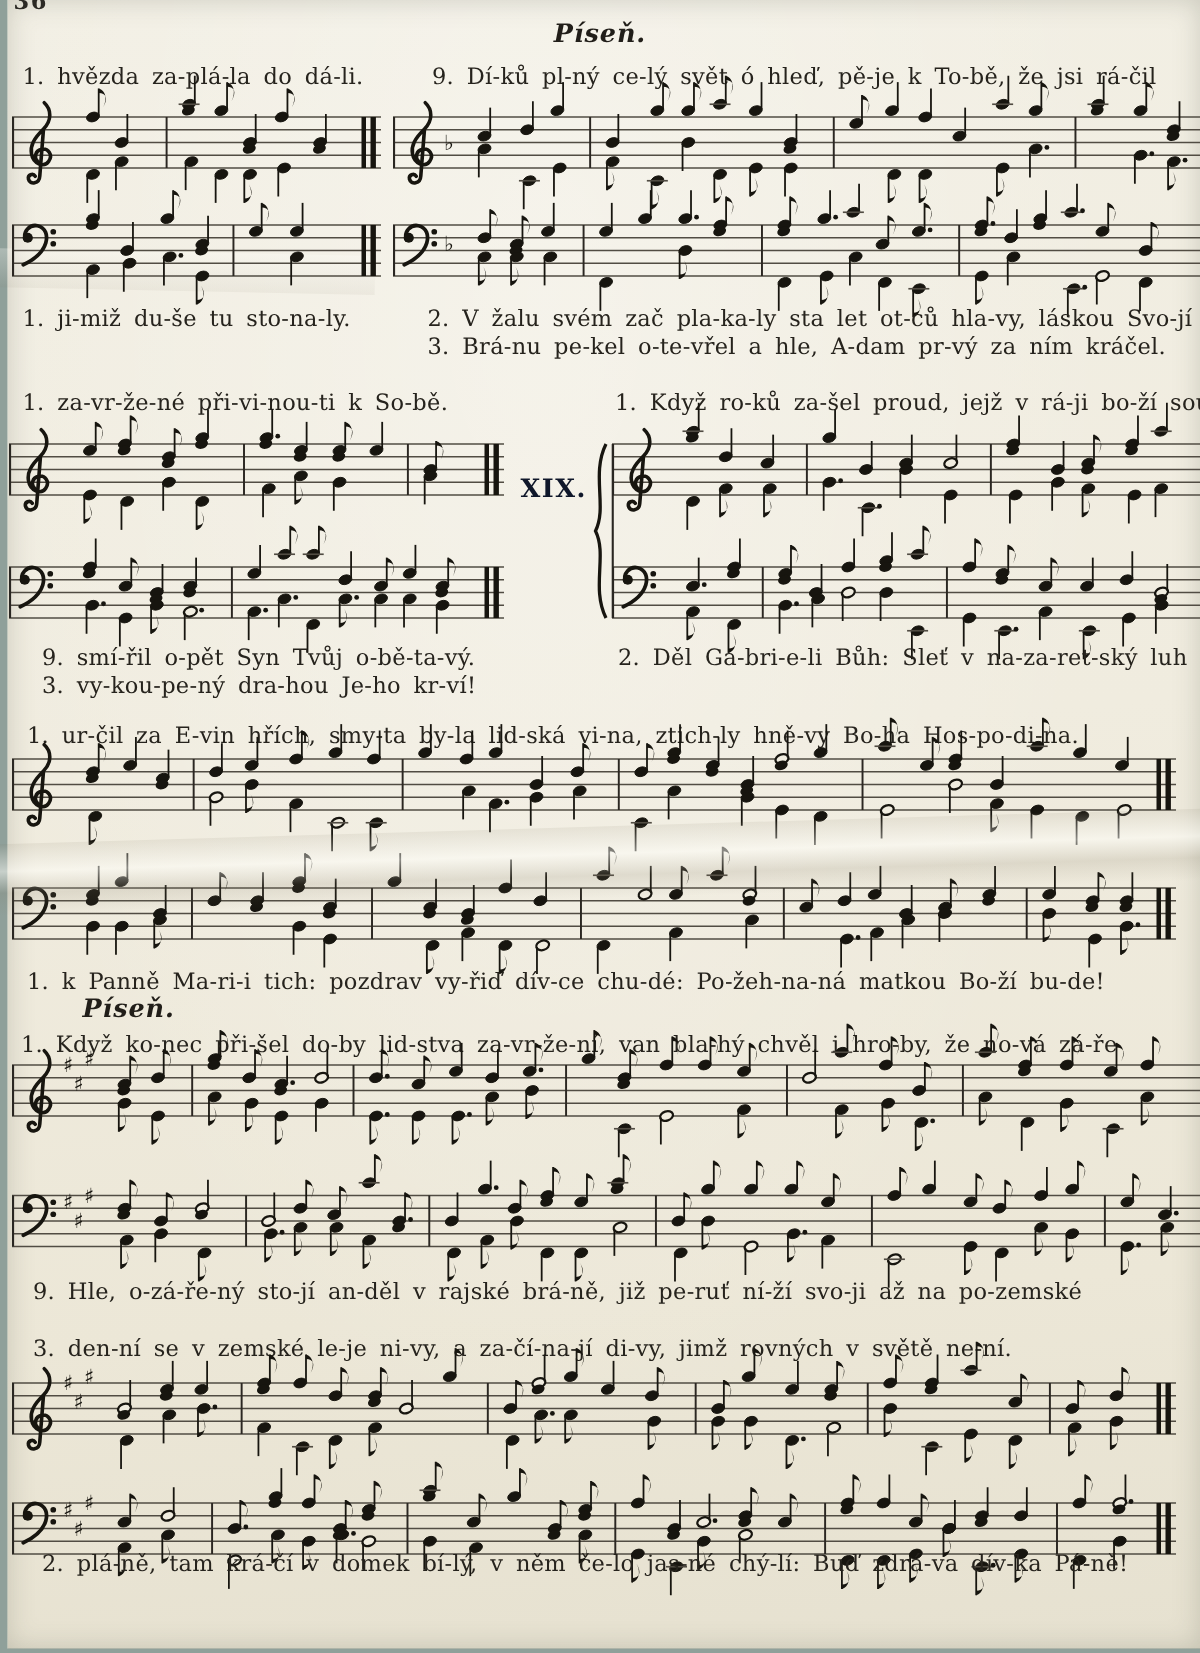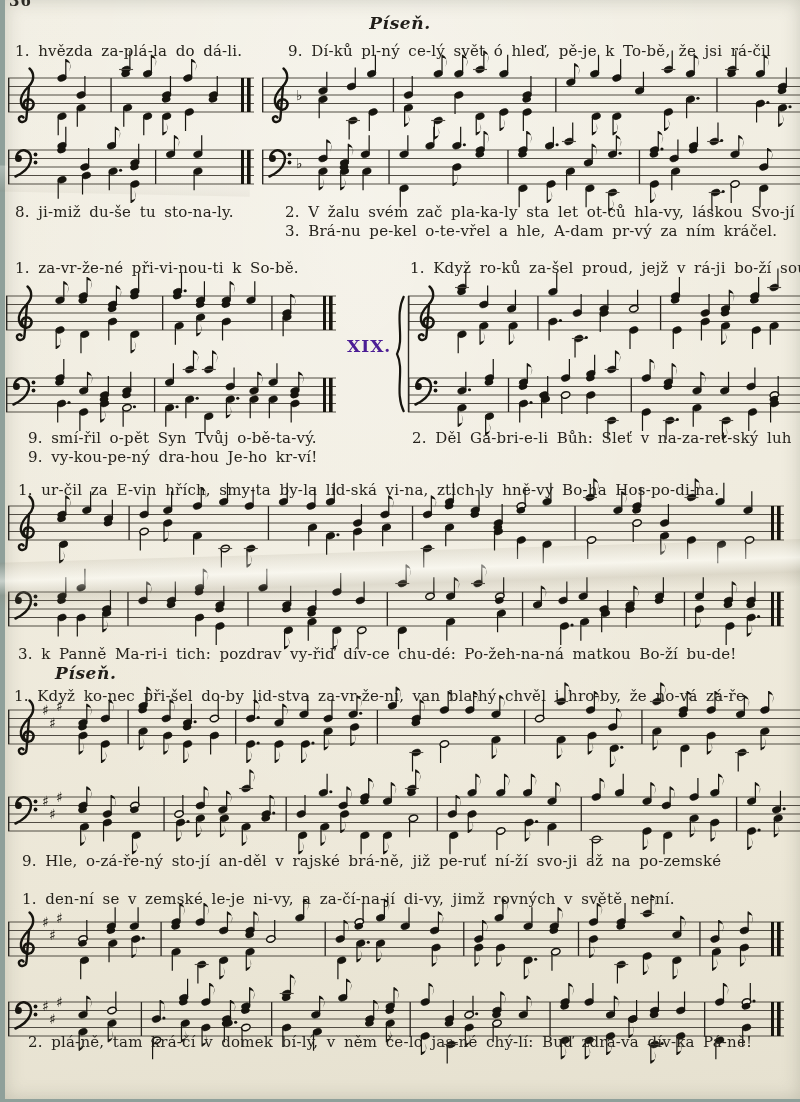--- a/index.html
+++ b/index.html
@@ -35,22 +35,22 @@
     position:absolute;top:-8px;left:9px;
     font-weight:bold;font-size:15px;color:#2c2a25;letter-spacing:1px;
   }
   .title{
     position:absolute;font-style:italic;font-weight:bold;
     font-size:17px;color:#211e19;letter-spacing:.6px;white-space:nowrap;
   }
   .title-top{top:13px;left:0;width:800px;text-align:center;}
   .title-mid{top:663px;left:55px;}
   .xix{
-    position:absolute;top:336px;left:347px;
-    font-weight:bold;font-size:17px;color:#4c1d95;letter-spacing:1px;text-align:center;
+    position:absolute;top:316px;left:347px;
+    font-weight:bold;font-size:17px;color:#0f172a;letter-spacing:1px;text-align:center;
   }
   .lyr{
     position:absolute;font-size:15px;color:#26231d;white-space:nowrap;
     letter-spacing:.2px;word-spacing:3.5px;text-align:center;
   }
   svg.music{position:absolute;overflow:visible;}
 </style>
 </head>
 <body>
 
@@ -370,21 +370,21 @@
       <ellipse cx="472.99629351496696" cy="34" rx="4.4" ry="3.1" transform="rotate(-18 472.99629351496696 34)" fill="#f0ecdf" stroke="#17150f" stroke-width="1.5"></ellipse>
       <line x1="469.19629351496695" y1="35" x2="469.19629351496695" y2="53" stroke="#17150f" stroke-width="1.2"></line>
       <ellipse cx="501.7973581254482" cy="17" rx="4.4" ry="3.1" transform="rotate(-18 501.7973581254482 17)" fill="#17150f" stroke="#17150f" stroke-width="0.6"></ellipse>
       <line x1="505.59735812544824" y1="16" x2="505.59735812544824" y2="-2" stroke="#17150f" stroke-width="1.2"></line>
       <path d="M505.59735812544824,-2 c4.5,1.5 6,6.5 3,12.5 c3.5,-6 2,-9.5 -3,-9.5 Z" fill="#17150f"></path>
       <ellipse cx="501.7973581254482" cy="38.25" rx="4.4" ry="3.1" transform="rotate(-18 501.7973581254482 38.25)" fill="#17150f" stroke="#17150f" stroke-width="0.6"></ellipse>
       <line x1="497.9973581254482" y1="39.25" x2="497.9973581254482" y2="57.25" stroke="#17150f" stroke-width="1.2"></line>
     </g>
   </svg>
 
-<div class="lyr" style="left:15px;top:203px">8. ji-miž du-še tu sto-na-ly.</div>
+<div class="lyr" style="left:15px;top:203px">1. ji-miž du-še tu sto-na-ly.</div>
 <div class="lyr" style="left:285px;top:203px">2. V žalu svém zač pla-ka-ly sta let ot-ců hla-vy, láskou Svo-jí</div>
 <div class="lyr" style="left:285px;top:222px">3. Brá-nu pe-kel o-te-vřel a hle, A-dam pr-vý za ním kráčel.</div>
 
 <div class="lyr" style="left:15px;top:259px">1. za-vr-že-né při-vi-nou-ti k So-bě.</div>
 <div class="lyr" style="left:410px;top:259px">1. Když ro-ků za-šel proud, jejž v rá-ji bo-ží soud</div>
 
 <svg class="music" width="330" height="138" style="left: 6px; top: 288px;">
     <g transform="translate(0,8)">
       <line x1="0" y1="0" x2="330" y2="0" stroke="#514c43" stroke-width="1.1"></line>
       <line x1="0" y1="8.5" x2="330" y2="8.5" stroke="#514c43" stroke-width="1.1"></line>
@@ -687,21 +687,21 @@
       <line x1="370.1770209439099" y1="16" x2="370.1770209439099" y2="-2" stroke="#17150f" stroke-width="1.2"></line>
       <ellipse cx="365.8770209439099" cy="21.25" rx="4.4" ry="3.1" transform="rotate(-18 365.8770209439099 21.25)" fill="#17150f"></ellipse>
       <ellipse cx="366.3770209439099" cy="25.5" rx="4.4" ry="3.1" transform="rotate(-18 366.3770209439099 25.5)" fill="#17150f" stroke="#17150f" stroke-width="0.6"></ellipse>
       <line x1="362.5770209439099" y1="26.5" x2="362.5770209439099" y2="44.5" stroke="#17150f" stroke-width="1.2"></line>
     </g>
     <path d="M6,8 C-4,28 7,50 -1,66 C7,82 -4,104 6,124" fill="none" stroke="#17150f" stroke-width="2.2"></path>
     <line x1="10.5" y1="8" x2="10.5" y2="124" stroke="#2a2722" stroke-width="1.4"></line>
   </svg>
 
 <div class="lyr" style="left:28px;top:429px">9. smí-řil o-pět Syn Tvůj o-bě-ta-vý.</div>
-<div class="lyr" style="left:28px;top:448px">9. vy-kou-pe-ný dra-hou Je-ho kr-ví!</div>
+<div class="lyr" style="left:28px;top:448px">3. vy-kou-pe-ný dra-hou Je-ho kr-ví!</div>
 <div class="lyr" style="left:412px;top:429px">2. Děl Ga-bri-e-li Bůh: Sleť v na-za-ret-ský luh</div>
 
 <div class="lyr" style="left:18px;top:481px">1. ur-čil za E-vin hřích, smy-ta by-la lid-ská vi-na, ztich-ly hně-vy Bo-ha Hos-po-di-na.</div>
 
 <svg class="music" width="776" height="136" style="left: 8px; top: 500px;">
     <g transform="translate(0,6)">
       <line x1="0" y1="0" x2="776" y2="0" stroke="#514c43" stroke-width="1.1"></line>
       <line x1="0" y1="8.5" x2="776" y2="8.5" stroke="#514c43" stroke-width="1.1"></line>
       <line x1="0" y1="17" x2="776" y2="17" stroke="#514c43" stroke-width="1.1"></line>
       <line x1="0" y1="25.5" x2="776" y2="25.5" stroke="#514c43" stroke-width="1.1"></line>
@@ -968,21 +968,21 @@
       <ellipse cx="743.1133992858231" cy="25.5" rx="4.4" ry="3.1" transform="rotate(-18 743.1133992858231 25.5)" fill="#17150f" stroke="#17150f" stroke-width="0.6"></ellipse>
       <circle cx="750.6133992858231" cy="24.5" r="1.6" fill="#17150f"></circle>
       <line x1="739.3133992858232" y1="26.5" x2="739.3133992858232" y2="44.5" stroke="#17150f" stroke-width="1.2"></line>
       <path d="M739.3133992858232,44.5 c4.5,-1.5 6,-6.5 3,-12.5 c3.5,6 2,9.5 -3,9.5 Z" fill="#17150f"></path>
       <rect x="763" y="0" width="3" height="34" fill="#17150f"></rect>
       <rect x="769" y="0" width="3.6" height="34" fill="#17150f"></rect>
     </g>
   </svg>
 <div class="crease"></div>
 
-<div class="lyr" style="left:18px;top:645px">3. k Panně Ma-ri-i tich: pozdrav vy-řiď dív-ce chu-dé: Po-žeh-na-ná matkou Bo-ží bu-de!</div>
+<div class="lyr" style="left:18px;top:645px">1. k Panně Ma-ri-i tich: pozdrav vy-řiď dív-ce chu-dé: Po-žeh-na-ná matkou Bo-ží bu-de!</div>
 <div class="title title-mid">Píseň.</div>
 <div class="lyr" style="left:14px;top:687px">1. Když ko-nec při-šel do-by lid-stva za-vr-že-ní, van bla-hý chvěl i hro-by, že no-vá zá-ře</div>
 
 <svg class="music" width="792" height="142" style="left: 8px; top: 704px;">
     <g transform="translate(0,6)">
       <line x1="0" y1="0" x2="792" y2="0" stroke="#514c43" stroke-width="1.1"></line>
       <line x1="0" y1="8.5" x2="792" y2="8.5" stroke="#514c43" stroke-width="1.1"></line>
       <line x1="0" y1="17" x2="792" y2="17" stroke="#514c43" stroke-width="1.1"></line>
       <line x1="0" y1="25.5" x2="792" y2="25.5" stroke="#514c43" stroke-width="1.1"></line>
       <line x1="0" y1="34" x2="792" y2="34" stroke="#514c43" stroke-width="1.1"></line>
@@ -1316,21 +1316,21 @@
       <ellipse cx="768.6610609591007" cy="12.75" rx="4.4" ry="3.1" transform="rotate(-18 768.6610609591007 12.75)" fill="#17150f" stroke="#17150f" stroke-width="0.6"></ellipse>
       <circle cx="776.1610609591007" cy="11.75" r="1.6" fill="#17150f"></circle>
       <line x1="772.4610609591007" y1="11.75" x2="772.4610609591007" y2="-6.25" stroke="#17150f" stroke-width="1.2"></line>
       <ellipse cx="770.1610609591007" cy="21.25" rx="4.4" ry="3.1" transform="rotate(-18 770.1610609591007 21.25)" fill="#17150f" stroke="#17150f" stroke-width="0.6"></ellipse>
       <line x1="766.3610609591008" y1="22.25" x2="766.3610609591008" y2="40.25" stroke="#17150f" stroke-width="1.2"></line>
       <path d="M766.3610609591008,40.25 c4.5,-1.5 6,-6.5 3,-12.5 c3.5,6 2,9.5 -3,9.5 Z" fill="#17150f"></path>
     </g>
   </svg>
 
 <div class="lyr" style="left:22px;top:852px">9. Hle, o-zá-ře-ný sto-jí an-děl v rajské brá-ně, již pe-ruť ní-ží svo-ji až na po-zemské</div>
-<div class="lyr" style="left:22px;top:890px">1. den-ní se v zemské le-je ni-vy, a za-čí-na-jí di-vy, jimž rovných v světě ne-ní.</div>
+<div class="lyr" style="left:22px;top:890px">3. den-ní se v zemské le-je ni-vy, a za-čí-na-jí di-vy, jimž rovných v světě ne-ní.</div>
 
 <svg class="music" width="776" height="134" style="left: 8px; top: 916px;">
     <g transform="translate(0,6)">
       <line x1="0" y1="0" x2="776" y2="0" stroke="#514c43" stroke-width="1.1"></line>
       <line x1="0" y1="8.5" x2="776" y2="8.5" stroke="#514c43" stroke-width="1.1"></line>
       <line x1="0" y1="17" x2="776" y2="17" stroke="#514c43" stroke-width="1.1"></line>
       <line x1="0" y1="25.5" x2="776" y2="25.5" stroke="#514c43" stroke-width="1.1"></line>
       <line x1="0" y1="34" x2="776" y2="34" stroke="#514c43" stroke-width="1.1"></line>
       <line x1="0.7" y1="0" x2="0.7" y2="34" stroke="#2a2722" stroke-width="1.4"></line>
       <path d="M13.5,-9.5 C18.5,-5 18.5,2.5 13,8 C6.5,14.5 4,19 5,24.5 C6.2,31.5 13.5,34 16.5,29.5 C19.5,25 16,20.5 11.5,21.5 C7.5,22.5 6.5,27 9,29.5 M13,8 L10.5,39.5 C10.3,44.5 4,45.5 3,41.5 C2.3,38.5 6,37.2 7.5,39.5" transform="translate(8,0)" fill="none" stroke="#17150f" stroke-width="2.4" stroke-linecap="round"></path>

